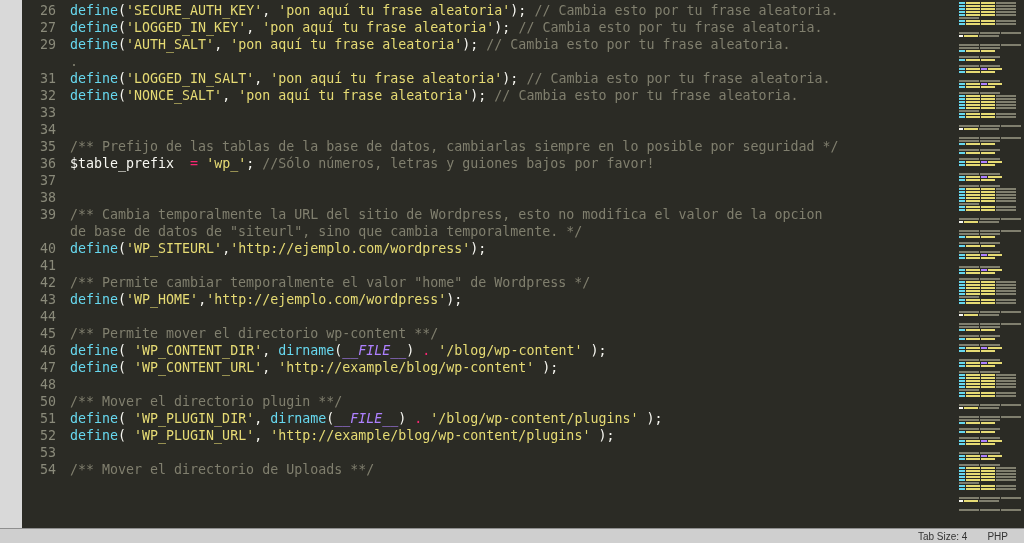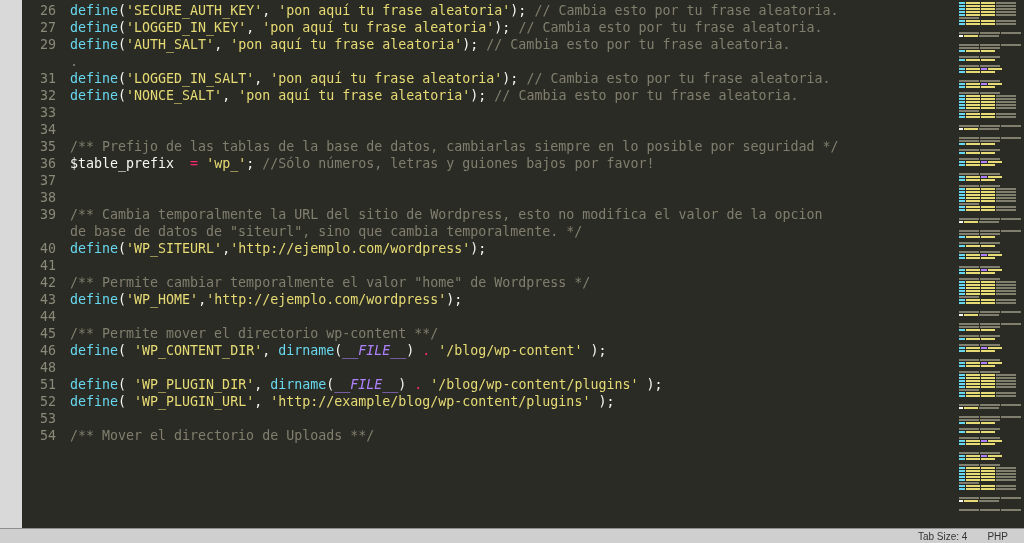--- a/index.html
+++ b/index.html
@@ -216,27 +216,35 @@
         <div class="line">
           <span class="ln">45</span>
           <span class="code"><span class="c">/** Permite mover el directorio wp-content **/</span></span>
         </div>
 
         <div class="line">
           <span class="ln">46</span>
           <span class="code"><span class="k">define</span><span class="p">( </span><span class="s">'WP_CONTENT_DIR'</span><span class="p">, </span><span class="fn">dirname</span><span class="p">(</span><span class="cns">__FILE__</span><span class="p">) </span><span class="op">.</span><span class="p"> </span><span class="s">'/blog/wp-content'</span><span class="p"> );</span></span>
         </div>
 
+        <div class="line">
+          <span class="ln">47</span>
+          <span class="code"><span class="k">define</span><span class="p">( </span><span class="s">'WP_CONTENT_URL'</span><span class="p">, </span><span class="s">'http://example/blog/wp-content'</span><span class="p"> );</span></span>
+        </div>
 
         <div class="line">
           <span class="ln">48</span>
           <span class="code"></span>
         </div>
 
 
+        <div class="line">
+          <span class="ln">50</span>
+          <span class="code"><span class="c">/** Mover el directorio plugin **/</span></span>
+        </div>
 
         <div class="line">
           <span class="ln">51</span>
           <span class="code"><span class="k">define</span><span class="p">( </span><span class="s">'WP_PLUGIN_DIR'</span><span class="p">, </span><span class="fn">dirname</span><span class="p">(</span><span class="cns">__FILE__</span><span class="p">) </span><span class="op">.</span><span class="p"> </span><span class="s">'/blog/wp-content/plugins'</span><span class="p"> );</span></span>
         </div>
 
         <div class="line">
           <span class="ln">52</span>
           <span class="code"><span class="k">define</span><span class="p">( </span><span class="s">'WP_PLUGIN_URL'</span><span class="p">, </span><span class="s">'http://example/blog/wp-content/plugins'</span><span class="p"> );</span></span>
         </div>

